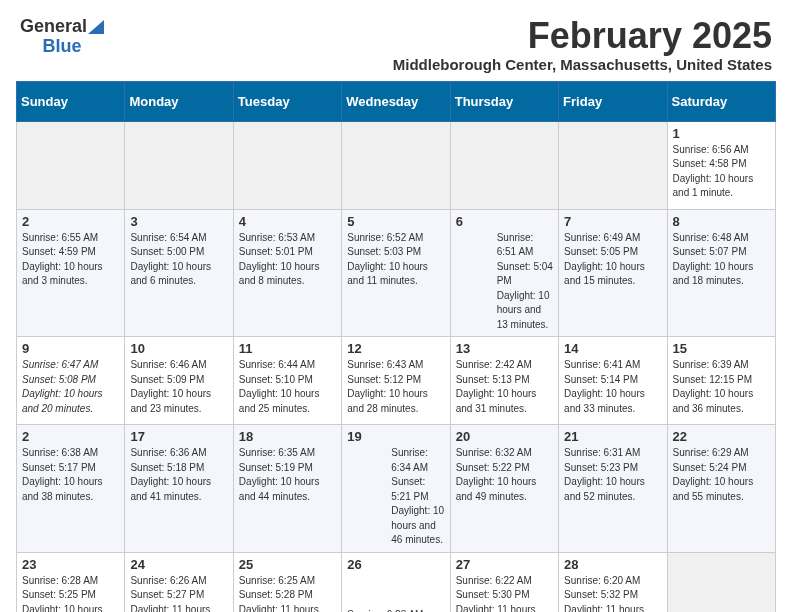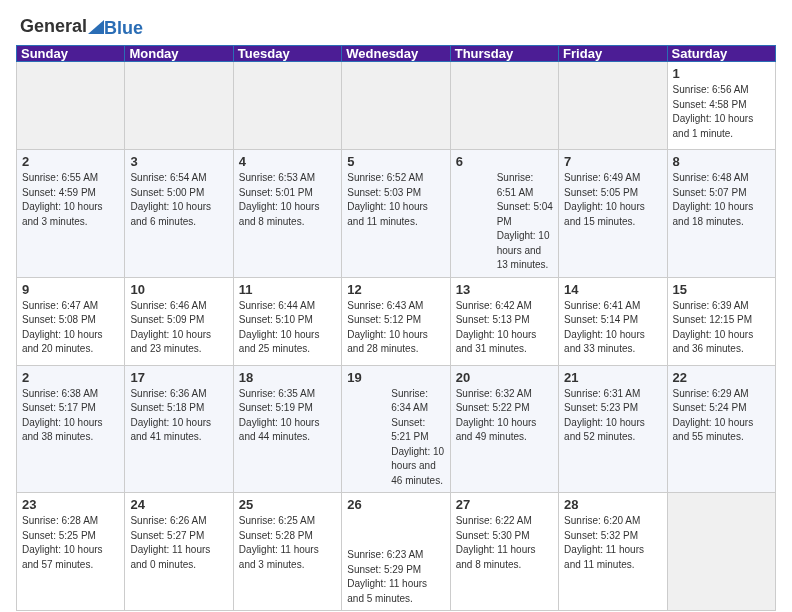--- a/index.html
+++ b/index.html
@@ -9,22 +9,22 @@
       width: 792px;
       min-height: 612px;
     }
     .header {
       display: flex;
       align-items: flex-start;
       padding: 16px 20px 8px 20px;
     }
     .logo {
       display: flex;
-      flex-direction: row;
-      align-items: flex-end;
+      flex-direction: column;
+      align-items: center;
       margin-right: auto;
     }
     .title-block {
       text-align: right;
     }
     .month-title {
       font-size: 36px;
       font-weight: bold;
       color: #333;
       line-height: 1.1;
@@ -35,25 +35,25 @@
       font-weight: bold;
     }
     .calendar-wrap {
       padding: 0 16px 16px 16px;
     }
     table {
       width: 100%;
       border-collapse: collapse;
     }
     thead tr th {
-      background: #4c1d95;
+      background: #0369a1;
       color: #fff;
       font-size: 13px;
       font-weight: bold;
-      padding: 0 4px;
+      padding: 12px 4px;
       text-align: left;
       border: 1px solid #2a6db5;
     }
     tbody tr td {
       width: 14.28%;
       vertical-align: top;
       border: 1px solid #ccc;
       padding: 4px 5px;
       font-size: 10.5px;
       color: #333;
@@ -89,20 +89,24 @@
 
 <div class="header">
   <div class="logo">
     <div style="display:flex;align-items:center;">
       <span style="font-size:18px;font-weight:bold;color:#333;">General</span>
       <svg width="16" height="14" viewBox="0 0 16 14" style="margin-left:1px;">
         <polygon points="0,14 16,14 16,0" fill="#2a6db5"></polygon>
       </svg>
     </div>
     <span style="font-size:18px;font-weight:bold;color:#2a6db5;line-height:1;">Blue</span>
+  </div>
+  <div class="title-block">
+    <div class="month-title">February 2025</div>
+    <div class="location-title">Middleborough Center, Massachusetts, United States</div>
   </div>
 </div>
 
 <div class="calendar-wrap">
   <table>
     <thead>
       <tr>
         <th>Sunday</th>
         <th>Monday</th>
         <th>Tuesday</th>
@@ -167,21 +171,21 @@
           <td>
             <span class="day-num">8</span>
             <div class="day-info" style="white-space: pre-line;">Sunrise: 6:48 AM
 Sunset: 5:07 PM
 Daylight: 10 hours and 18 minutes.</div>
           </td>
         </tr>
         <tr>
           <td>
             <span class="day-num">9</span>
-            <div class="day-info" style="white-space: pre-line;">Sunrise: 6:47 AM
+            <div class="day-info" style="white-space: pre-line; font-style: italic;">Sunrise: 6:47 AM
 Sunset: 5:08 PM
 Daylight: 10 hours and 20 minutes.</div>
           </td>
           <td>
             <span class="day-num">10</span>
             <div class="day-info" style="white-space: pre-line;">Sunrise: 6:46 AM
 Sunset: 5:09 PM
 Daylight: 10 hours and 23 minutes.</div>
           </td>
           <td>
@@ -191,21 +195,21 @@
 Daylight: 10 hours and 25 minutes.</div>
           </td>
           <td>
             <span class="day-num">12</span>
             <div class="day-info" style="white-space: pre-line;">Sunrise: 6:43 AM
 Sunset: 5:12 PM
 Daylight: 10 hours and 28 minutes.</div>
           </td>
           <td>
             <span class="day-num">13</span>
-            <div class="day-info" style="white-space: pre-line;">Sunrise: 6:42 AM
+            <div class="day-info" style="white-space: pre-line;">Sunrise: 2:42 AM
 Sunset: 5:13 PM
 Daylight: 10 hours and 31 minutes.</div>
           </td>
           <td>
             <span class="day-num">14</span>
             <div class="day-info" style="white-space: pre-line;">Sunrise: 6:41 AM
 Sunset: 5:14 PM
 Daylight: 10 hours and 33 minutes.</div>
           </td>
           <td>

